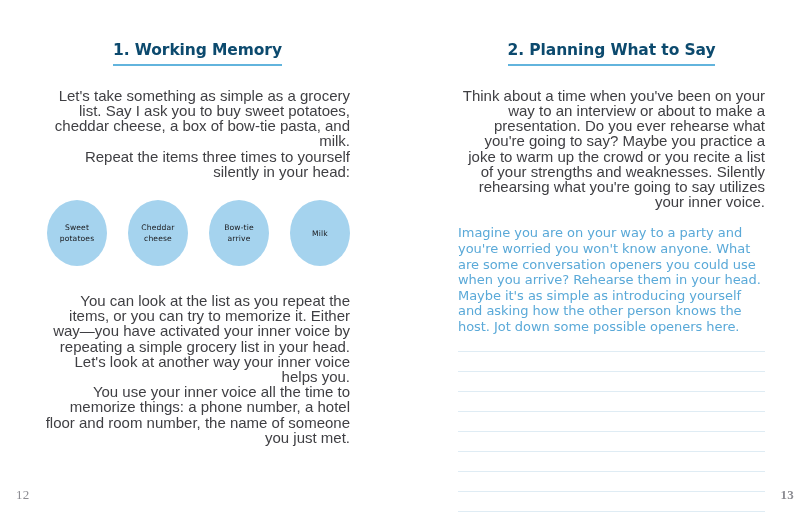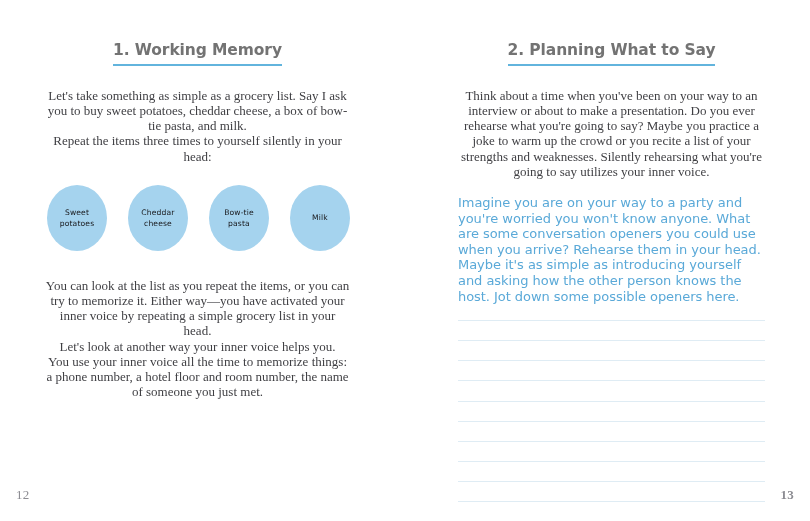--- a/index.html
+++ b/index.html
@@ -34,34 +34,34 @@
     text-align: center;
     margin: 0;
     padding-top: 41px;
   }
   .heading-text {
     display: inline-block;
     font-family: "DejaVu Sans", sans-serif;
     font-size: 15.5px;
     font-weight: 700;
     letter-spacing: -0.1px;
-    color: #737373;
+    color: #0c4a6e;
     line-height: 1.15;
     padding-bottom: 4px;
     border-bottom: 2.2px solid #62b4dd;
   }
 
   
   .body-text {
-    font-family: Liberation Serif, serif;
-    font-size: 13px;
+    font-family: Liberation Sans, sans-serif;
+    font-size: 15px;
     line-height: 15.2px;
     color: #3f3f43;
     margin: 0;
-    text-align: center;
+    text-align: right;
   }
   .p-first { margin-top: 22px; }
   .p-gap   { }
 
   
   .circles {
     display: flex;
     gap: 21px;
     margin-top: 21px;
     margin-left: 2px;
@@ -134,21 +134,21 @@
     <p class="body-text p-gap">Repeat the items three times to yourself silently in your head:</p>
 
     <div class="circles">
       <div class="circle">
         <span class="circle-label">Sweet potatoes</span>
       </div>
       <div class="circle">
         <span class="circle-label">Cheddar cheese</span>
       </div>
       <div class="circle">
-        <span class="circle-label">Bow-tie pasta</span>
+        <span class="circle-label">Bow-tie arrive</span>
       </div>
       <div class="circle">
         <span class="circle-label">Milk</span>
       </div>
     </div>
 
     <p class="body-text" style="margin-top:27px;">You can look at the list as you repeat the items, or you can try to memorize it. Either way—you have activated your inner voice by repeating a simple grocery list in your head.</p>
     <p class="body-text p-gap">Let's look at another way your inner voice helps you.</p>
     <p class="body-text p-gap">You use your inner voice all the time to memorize things: a phone number, a hotel floor and room number, the name of someone you just met.</p>
 

